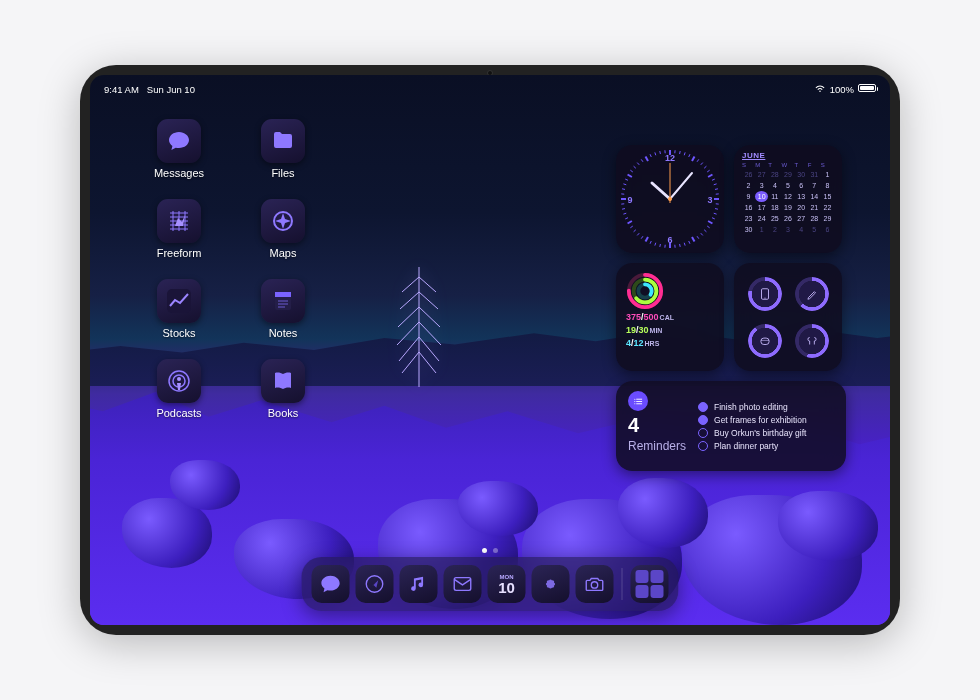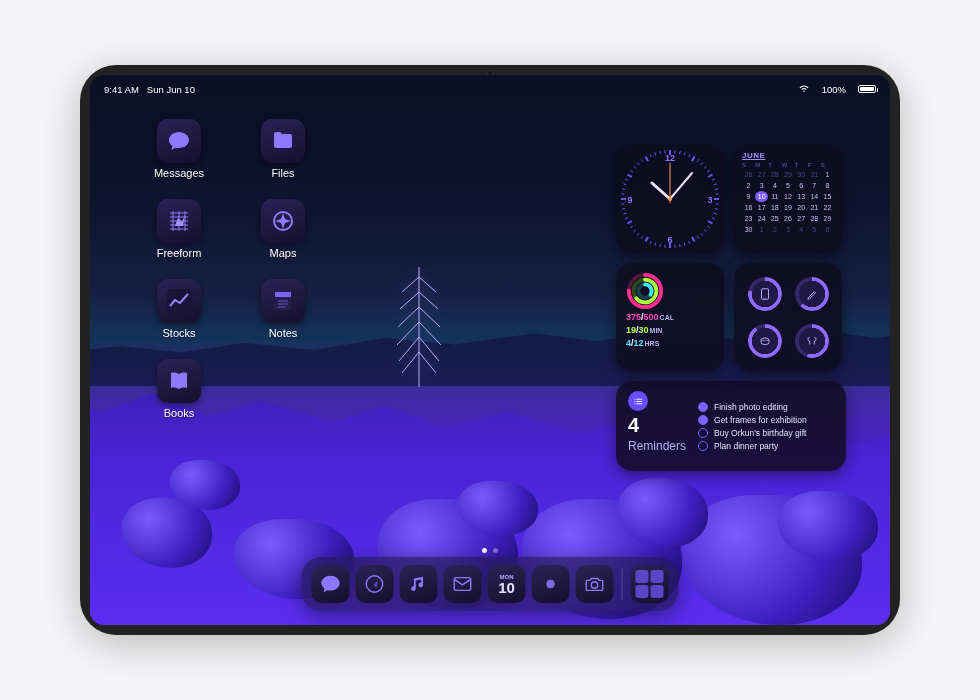--- a/index.html
+++ b/index.html
@@ -28,21 +28,21 @@
   .r6 { width:90px; height:70px; left:66%; bottom:24%; }
   .r7 { width:70px; height:50px; left:10%; bottom:36%; }
   .r8 { width:80px; height:55px; left:46%; bottom:28%; }
   .r9 { width:100px; height:70px; left:86%; bottom:20%; }
   .tree { position:absolute; left: 38%; top: 33%; width: 50px; height: 130px; pointer-events:none; }
   .tree svg { width:100%; height:100%; filter: drop-shadow(0 0 8px rgba(160,140,255,.4)); }
 
   
   .status { position: absolute; top: 6px; left: 14px; right: 14px; height: 16px; display: flex; justify-content: space-between; align-items: center; color: #fff; font-size: 9.5px; font-weight: 500; }
   .status .left { display: flex; gap: 8px; align-items: center; }
-  .status .right { display: flex; gap: 12px; align-items: center; }
+  .status .right { display: flex; gap: 4px; align-items: flex-start; }
   .wifi-svg { width:12px; height:9px; }
   .battery-shell { width: 18px; height: 8px; border: 1px solid #fff; border-radius: 2px; position: relative; }
   .battery-shell::after { content:''; position:absolute; right:-3px; top:2px; width:1.5px; height:4px; background:#fff; border-radius:0 1px 1px 0; }
   .battery-fill { position:absolute; inset:1px; background:#fff; border-radius:1px; }
 
   
   .app-grid { position: absolute; top: 44px; left: 44px; display: grid; grid-template-columns: repeat(2, 90px); gap: 20px 14px; }
   .app { display: flex; flex-direction: column; align-items: center; gap: 4px; cursor: pointer; }
   .app .icon { width: 44px; height: 44px; border-radius: 11px; background: linear-gradient(160deg,#2a2355,#15102e); display:flex; align-items:center; justify-content:center; box-shadow: 0 2px 6px rgba(0,0,0,.45); }
   .app .icon svg { width: 24px; height: 24px; }
@@ -224,20 +224,31 @@
               <rect x="4" y="3" width="16" height="18" rx="2" fill="#241e48"></rect>
               <rect x="4" y="3" width="16" height="5" fill="#7a63ff"></rect>
               <g stroke="#6a5ad0">
                 <line x1="7" y1="12" x2="17" y2="12"></line>
                 <line x1="7" y1="15" x2="17" y2="15"></line>
                 <line x1="7" y1="18" x2="14" y2="18"></line>
               </g>
             </svg>
           </div>
         <span class="label">Notes</span>
+      </div>
+      <div class="app">
+        <div class="icon">
+            <svg viewBox="0 0 24 24">
+              <circle cx="12" cy="12" r="10" fill="none" stroke="#8e78ff" stroke-width="1.5"></circle>
+              <circle cx="12" cy="12" r="6" fill="none" stroke="#8e78ff" stroke-width="1.5"></circle>
+              <circle cx="12" cy="10" r="2" fill="#a690ff"></circle>
+              <path d="M10 14h4l-1 7h-2z" fill="#a690ff"></path>
+            </svg>
+          </div>
+        <span class="label">Podcasts</span>
       </div>
       <div class="app">
         <div class="icon">
             <svg viewBox="0 0 24 24">
               <path fill="#8e78ff" d="M4 4c3-1 6 0 8 1v15c-2-1-5-2-8-1zM20 4c-3-1-6 0-8 1v15c2-1 5-2 8-1z"></path>
             </svg>
           </div>
         <span class="label">Books</span>
       </div>
     </div>

